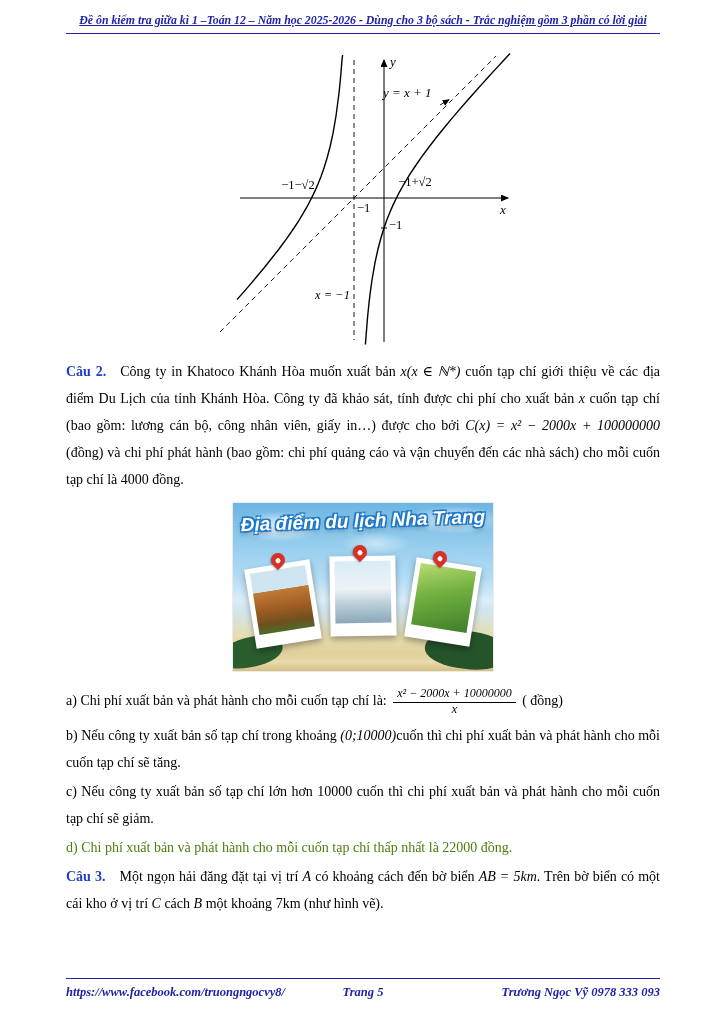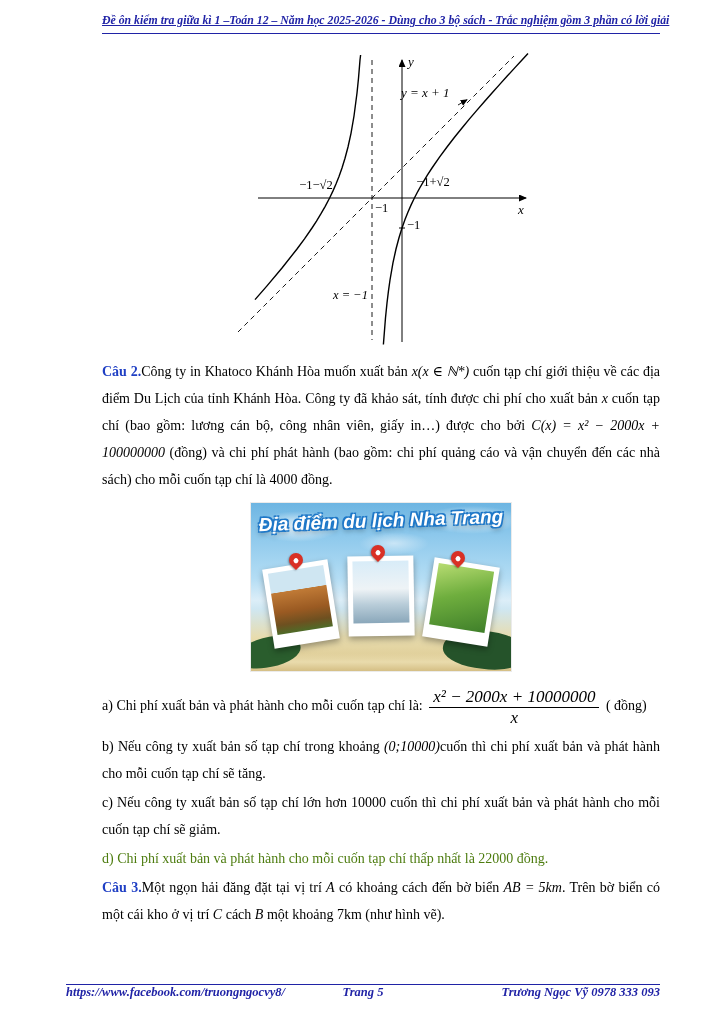--- a/index.html
+++ b/index.html
@@ -1,29 +1,29 @@
 <!DOCTYPE html>
 <html><head>
 <meta charset="utf-8">
 <style>
   html,body{margin:0;padding:0;}
   body{width:724px;height:1024px;background:#ffffff;font-family:"Liberation Serif","DejaVu Serif",serif;font-size:14px;color:#000;position:relative;overflow:hidden;}
-  .page{padding:13px 64px 0 102px;}
+  .page{padding:13px 64px 0 66px;}
   .doc-header{color:#2023a6;font-weight:bold;font-style:italic;font-size:11.8px;text-align:center;white-space:nowrap;padding-bottom:5px;border-bottom:1.7px solid #2023a6;}
   .doc-header .ht{text-decoration:underline;}
   .graph-wrap{text-align:center;margin-top:16px;}
   svg text{font-family:"Liberation Serif","DejaVu Serif",serif;font-size:13px;fill:#000;}
   .gvar{font-style:italic;}
   .gnum{font-size:12.5px;}
   .para{margin:0;line-height:27px;text-align:justify;}
   .mt12{margin-top:12px;} .mt6{margin-top:6px;} .mt16{margin-top:16px;} .mt2{margin-top:2px;}
   .m{font-style:italic;}
-  .qlabel{color:#1f3fc4;font-weight:bold;}
+  .qlabel{color:#1f3fc4;font-weight:bold;margin-right:14px;}
   .red{color:#4d7c0f;}
-  .frac{display:inline-flex;flex-direction:column;vertical-align:middle;text-align:center;line-height:1.12;font-size:17px;margin:0 3px;font-style:italic;}
+  .frac{display:inline-flex;flex-direction:column;vertical-align:middle;text-align:center;line-height:1.12;font-size:12px;margin:0 3px;font-style:italic;}
   .frac .num{border-bottom:1px solid #000;padding:0 4px 1px 4px;}
   .photo{position:relative;width:260px;height:168px;margin:10px auto 0;overflow:hidden;background:linear-gradient(180deg,#6db5e2 0%,#8ec9ec 20%,#b4ddf4 45%,#dceef8 58%,#cfe7f2 63%,#e8dcae 80%,#d9c489 100%);box-shadow:0 0 0 1px rgba(0,0,0,.08);}
   .photo::before{content:"";position:absolute;inset:0;background:radial-gradient(ellipse 60px 22px at 18% 14%,rgba(255,255,255,.85),transparent 70%),radial-gradient(ellipse 70px 20px at 85% 10%,rgba(255,255,255,.75),transparent 70%),radial-gradient(ellipse 50px 16px at 55% 24%,rgba(255,255,255,.5),transparent 70%);}
   .photo-title{position:absolute;top:7px;left:0;right:0;text-align:center;z-index:2;font-family:"Liberation Sans","DejaVu Sans",sans-serif;font-weight:bold;font-style:italic;font-size:19px;color:#fff;transform:rotate(-2deg);text-shadow:1.5px 1.5px 0 #1f78c8,-1.5px 1.5px 0 #1f78c8,1.5px -1.5px 0 #1f78c8,-1.5px -1.5px 0 #1f78c8,0 3px 5px rgba(0,0,0,.35);}
   .palm{position:absolute;z-index:1;background:#2a5d2d;border-radius:60% 50% 55% 45%;}
   .palm.l{left:-14px;bottom:4px;width:64px;height:30px;transform:rotate(-10deg);}
   .palm.r{right:-16px;bottom:2px;width:84px;height:38px;transform:rotate(8deg);background:#25532a;}
   .beach{position:absolute;left:0;right:0;bottom:0;height:18px;background:linear-gradient(180deg,rgba(233,219,172,0),#e9dbac 50%,#d5bf85);}
   .polaroid{position:absolute;z-index:3;background:#fff;padding:5px 5px 13px 5px;box-shadow:0 3px 6px rgba(0,0,0,.35);}
   .polaroid .pimg{width:56px;height:62px;}
@@ -31,21 +31,21 @@
   .p2{left:97px;top:53px;transform:rotate(-1deg);}
   .p3{left:177px;top:59px;transform:rotate(9deg);}
   .i1{background:linear-gradient(180deg,#cfe6f2 0%,#cfe6f2 32%,#c07a36 33%,#9a5a22 65%,#6e5020 85%,#4e6b28 100%);}
   .i2{background:linear-gradient(180deg,#d8ecf8 0%,#eef3f6 45%,#b9cdd9 70%,#8aa7ba 100%);}
   .i3{background:linear-gradient(160deg,#b8dc72 0%,#6fae3e 45%,#3f7f2a 100%);}
   .pin{position:absolute;z-index:4;width:14px;height:14px;background:#d93025;border-radius:50% 50% 0 50%;transform:rotate(45deg);box-shadow:0 1px 2px rgba(0,0,0,.4);}
   .pin::after{content:"";position:absolute;left:4.5px;top:4.5px;width:5px;height:5px;border-radius:50%;background:#fff;}
   .pin1{left:38px;top:50px;}
   .pin2{left:120px;top:42px;}
   .pin3{left:200px;top:48px;}
-  .doc-footer{position:absolute;left:66px;right:64px;bottom:24px;border-top:1.7px solid #2023a6;display:grid;grid-template-columns:1fr auto 1fr;color:#2023a6;font-weight:bold;font-style:italic;font-size:12.5px;}
+  .doc-footer{position:absolute;left:66px;right:64px;bottom:24px;border-top:1.7px solid #2023a6;padding-top:6px;display:grid;grid-template-columns:1fr auto 1fr;color:#2023a6;font-weight:bold;font-style:italic;font-size:12.5px;}
   .doc-footer .fl{text-align:left;}
   .doc-footer .fc{text-align:left;}
   .doc-footer .fr{text-align:right;}
   a{color:#2023a6;text-decoration:none;}
 </style>
 </head>
 <body>
 
 <div class="page">
 

